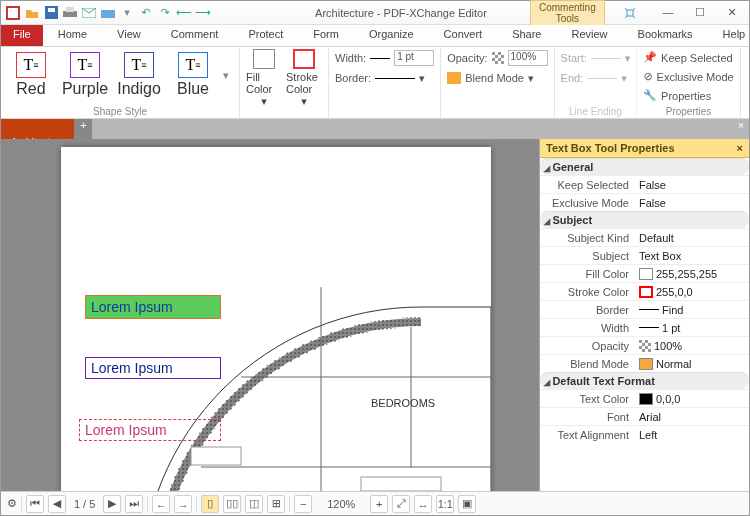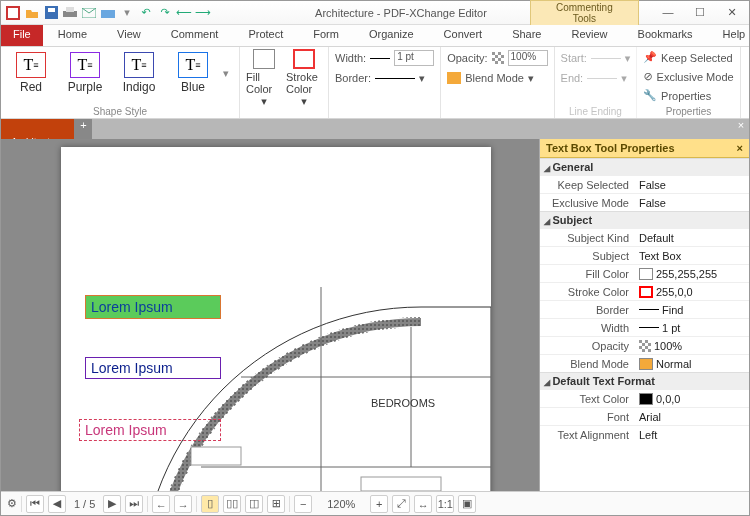--- a/index.html
+++ b/index.html
@@ -1,55 +1,55 @@
 <!DOCTYPE html>
 <html><head>
 <meta charset="utf-8">
 <style>
 * { box-sizing: border-box; margin: 0; padding: 0; font-family: "Segoe UI", Tahoma, sans-serif; font-size: 11px; }
 body { width: 750px; height: 516px; background: #fff; overflow: hidden; border: 1px solid #999; display: flex; flex-direction: column; }
 .titlebar { height: 24px; background: linear-gradient(#fff,#f7f7f7); border-bottom: 1px solid #ddd; display: flex; align-items: center; padding: 0 4px; }
 .qat { display: flex; gap: 3px; align-items: center; }
 .qat .ico { width: 16px; height: 16px; display: flex; align-items: center; justify-content: center; }
 .title-text { flex: 1; text-align: center; color: #555; }
-.context-tab { position: absolute; left: 530px; top: 0; background: #fbe8b6; border: 1px solid #e0c77a; padding: 1px 25px; font-size: 10px; color: #6b5a1f; text-align: center; line-height: 1.1; }
+.context-tab { position: absolute; left: 530px; top: 0; background: #fbe8b6; border: 1px solid #e0c77a; padding: 1px 8px; font-size: 10px; color: #6b5a1f; text-align: center; line-height: 1.1; }
 .winbtns { display: flex; gap: 6px; margin-left: auto; }
 .winbtns span { width: 26px; text-align: center; color: #555; }
 .menubar { height: 22px; display: flex; align-items: stretch; border-bottom: 1px solid #d6d6d6; background: #fdfdfd; position: relative; }
 .file-tab { background: #c62828; color: #fff; padding: 3px 12px; }
 .menu-item { padding: 3px 15px; color: #444; }
 .menu-item.active { color: #1a5fb4; border: 1px solid #c4dff6; border-bottom: 1px solid #fff; background: #fff; margin-bottom: -1px; }
 .search-area { margin-left: auto; display: flex; align-items: center; gap: 2px; padding-right: 4px; }
 .search-btn { display: flex; align-items: flex-end; gap: 3px; padding: 1px 6px; border: 1px solid transparent; }
 .ribbon { height: 72px; background: #fff; border-bottom: 1px solid #d6d6d6; display: flex; }
 .rib-group { border-right: 1px solid #e4e4e4; padding: 2px 6px 0 6px; display: flex; flex-direction: column; }
 .rib-group-label { text-align: center; color: #888; font-size: 10px; margin-top: auto; padding-bottom: 1px; }
 .shape-presets { display: flex; gap: 6px; }
 .preset { width: 48px; display: flex; flex-direction: column; align-items: center; gap: 2px; padding: 2px; border: 1px solid transparent; }
 .preset .swatch { width: 30px; height: 26px; border: 1px solid; display: flex; align-items: center; justify-content: center; font-family: "Times New Roman", serif; font-size: 16px; color: #000; }
-.preset .plabel { font-size: 12px; color: #333; }
+.preset .plabel { font-size: 16px; color: #333; }
 .fill-stroke { display: flex; gap: 4px; }
 .fs-btn { width: 36px; display: flex; flex-direction: column; align-items: center; font-size: 10px; color: #444; }
 .fs-btn .sw { width: 22px; height: 20px; border: 1px solid #888; margin-bottom: 2px; }
 .field-row { display: flex; align-items: center; gap: 4px; height: 18px; margin-bottom: 2px; color: #555; }
 .field-row input, .field-row .combo { height: 16px; border: 1px solid #bbb; padding: 0 2px; font-size: 10px; background: #fff; }
 .doc-tabs { height: 20px; background: #b7b7b7; display: flex; align-items: stretch; }
 .doc-tab { background: #c2410c; color: #fff; padding: 18px 10px; font-size: 10px; }
 .doc-tab-add { width: 18px; background: #888; color: #fff; text-align: center; }
 .main-area { flex: 1; display: flex; min-height: 0; }
 .canvas-wrap { flex: 1; background: #8a8a8a; position: relative; overflow: hidden; }
 .page { position: absolute; left: 60px; top: 8px; width: 430px; height: 440px; background: #fff; box-shadow: 0 0 6px rgba(0,0,0,.4); }
 .textbox1 { position: absolute; left: 84px; top: 156px; width: 136px; height: 24px; background: #5bcb5b; border: 1px solid #d97531; color: #0b3e9c; font-size: 14px; padding: 3px 5px; }
 .textbox2 { position: absolute; left: 84px; top: 218px; width: 136px; height: 22px; border: 1px solid #6a1fb0; color: #0b1f8c; font-size: 14px; padding: 2px 5px; background: #fff; }
 .textbox3 { position: absolute; left: 78px; top: 280px; width: 142px; height: 22px; border: 1px dashed #d43a5a; color: #c8367a; font-size: 14px; padding: 2px 5px; background: transparent; }
 .props-panel { width: 210px; border-left: 1px solid #aaa; display: flex; flex-direction: column; background: #f5f5f5; }
 .props-title { background: #ffe08a; padding: 3px 6px; font-weight: bold; color: #5c4a00; border-bottom: 1px solid #d8b84d; display: flex; }
 .props-title .x { margin-left: auto; }
 .props-body { flex: 1; overflow: auto; background: #fff; }
-.sect-hdr { background: #eee; padding: 2px 4px; font-weight: bold; color: #333; border-top: 1px solid #ddd; }
+.sect-hdr { background: #eee; padding: 2px 4px; font-weight: bold; color: #333; border-top: 1px solid #ddd; border-radius: 8px; }
 .sect-hdr::before { content: "◢ "; font-size: 8px; color: #555; }
 .prop-row { display: flex; border-top: 1px solid #eee; height: 18px; align-items: center; }
 .prop-row .k { width: 95px; text-align: right; padding-right: 6px; color: #555; }
 .prop-row .v { flex: 1; padding-left: 4px; color: #222; display: flex; align-items: center; gap: 3px; }
 .color-chip { width: 14px; height: 12px; border: 1px solid #888; display: inline-block; }
 .statusbar { height: 24px; border-top: 1px solid #ccc; background: #fafafa; display: flex; align-items: center; gap: 4px; padding: 0 6px; color: #555; }
 .statusbar .sep { width: 1px; height: 16px; background: #ddd; }
 .sb-btn { width: 18px; height: 18px; display: flex; align-items: center; justify-content: center; border: 1px solid #cfcfcf; border-radius: 2px; background: #fff; }
 svg { display: block; }
 </style>

